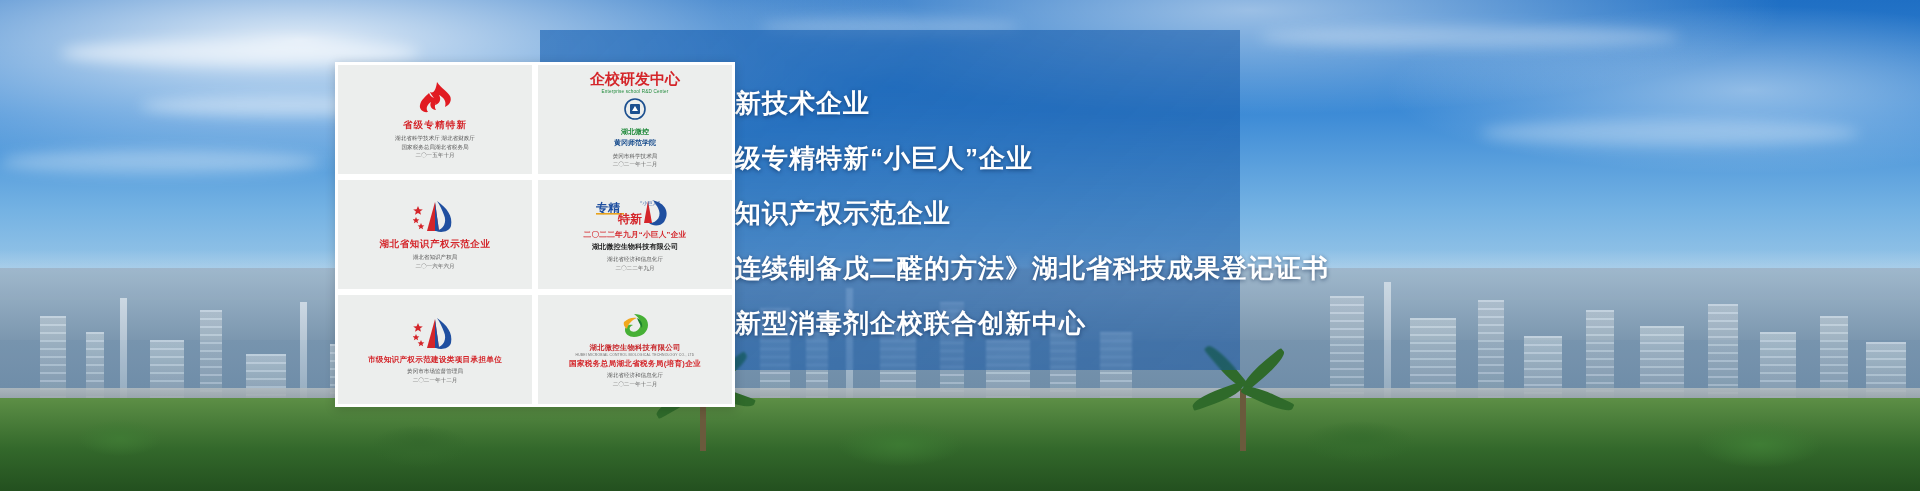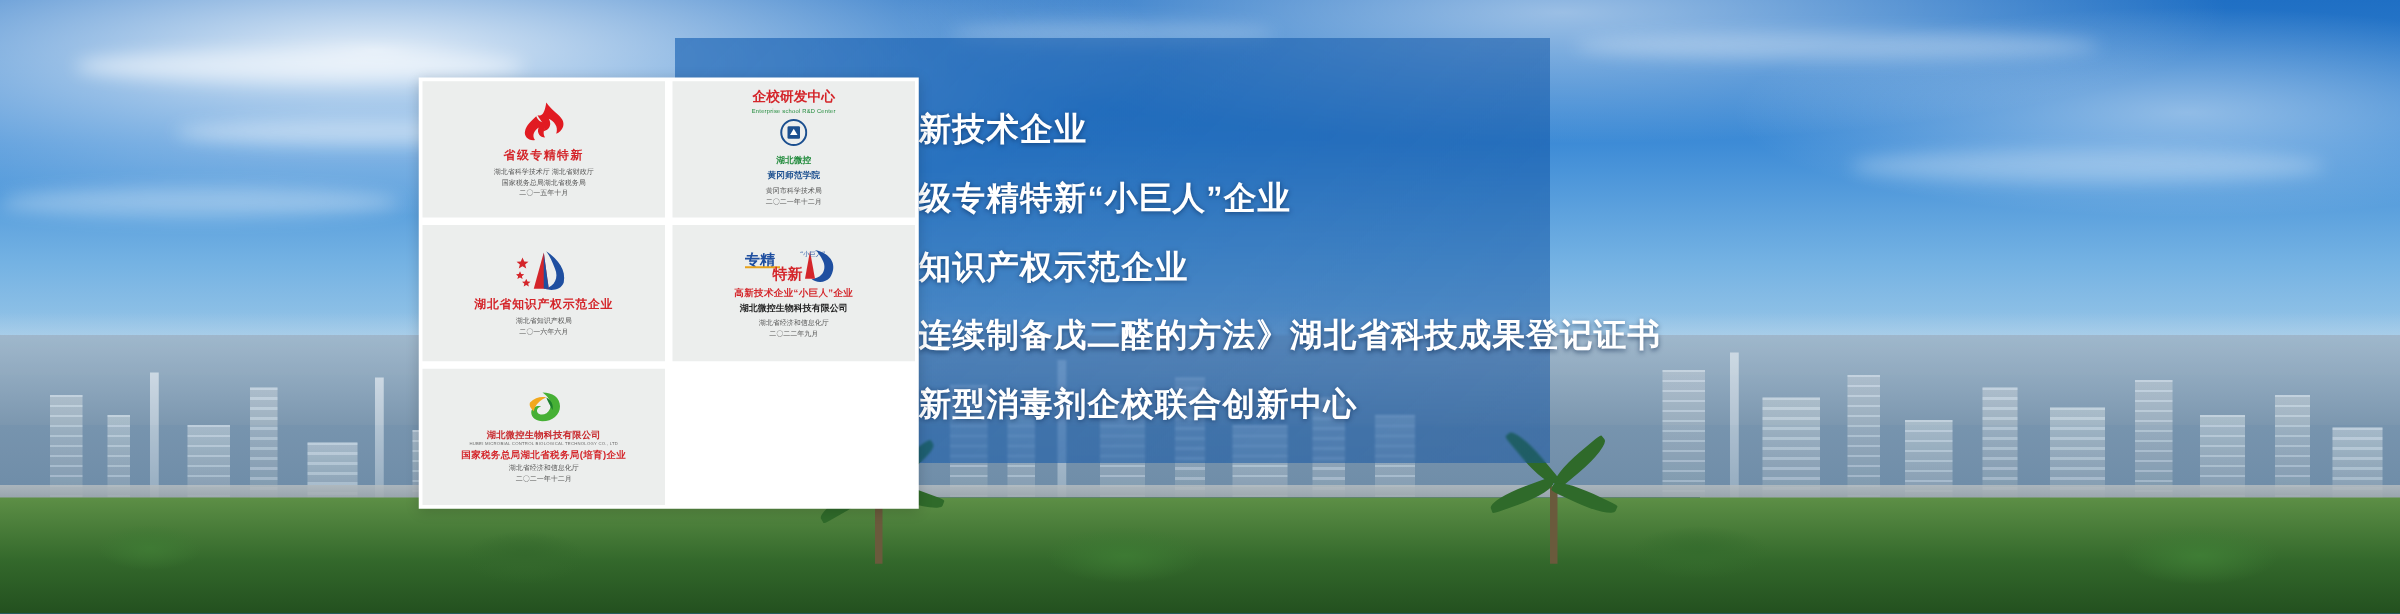--- a/index.html
+++ b/index.html
@@ -217,21 +217,21 @@
       </div>
       <div class="cert-title">省级专精特新</div>
       <div class="cert-sub2">
         <span>湖北省科学技术厅 湖北省财政厅</span><br>
         <span>国家税务总局湖北省税务局</span><br>
         <span>二〇一五年十月</span>
       </div>
     </div>
 
     <div class="cert">
-      <div class="cert-title" style="font-size:11px;letter-spacing:0;">企校研发中心</div>
+      <div class="cert-title" style="font-size:15px;letter-spacing:0;">企校研发中心</div>
       <div class="cert-en" style="color:#1f8a3a;margin-bottom:2px;">Enterprise school R&amp;D Center</div>
       <div class="cert-logo" style="height:26px;">
         <svg class="lg" width="22" height="22" viewBox="0 0 22 22" aria-hidden="true">
           <circle cx="11" cy="11" r="10" fill="none" stroke="#1b4f8f" stroke-width="1.6"></circle>
           <rect x="6" y="6" width="10" height="10" rx="1" fill="#1b4f8f"></rect>
           <path d="M8 13 L11 8 L14 13 Z" fill="#fff"></path>
         </svg>
       </div>
       <div class="cert-sub" style="color:#1f8a3a;font-size:7px;">湖北微控</div>
       <div class="cert-sub" style="color:#1b4f8f;font-size:7px;margin-top:1px;">黄冈师范学院</div>
@@ -265,28 +265,47 @@
       <div class="cert-logo" style="height:32px;">
         <svg class="lg" width="78" height="30" viewBox="0 0 78 30" aria-hidden="true">
           <text x="0" y="15" font-size="12" font-weight="bold" fill="#1F4FA0" font-family="DejaVu Sans, sans-serif">专精</text>
           <rect x="0" y="16" width="28" height="1.6" fill="#E8A21B"></rect>
           <text x="22" y="26" font-size="12" font-weight="bold" fill="#D4252A" font-family="DejaVu Sans, sans-serif">特新</text>
           <path d="M56 3 C70 6,74 16,68 25 C64 30,56 29,53 26 C62 26,66 18,62 11 C60 7,58 4,56 3Z" fill="#1F4FA0"></path>
           <path d="M52 4 L56 26 L48 26 Z" fill="#D4252A"></path>
           <text x="44" y="8" font-size="5" fill="#1F4FA0" font-family="DejaVu Sans, sans-serif">“小巨人”</text>
         </svg>
       </div>
-      <div class="cert-title small">高新技术企业“小巨人”企业</div>
+      <div class="cert-title small">二〇二二年九月“小巨人”企业</div>
       <div class="cert-sub" style="color:#1f1f1f;font-size:7.2px;margin-top:2px;">湖北微控生物科技有限公司</div>
       <div class="cert-sub2">
         <span>湖北省经济和信息化厅</span><br>
         <span>二〇二二年九月</span>
       </div>
     </div>
 
+    <div class="cert">
+      <div class="cert-logo">
+        <svg class="lg" width="44" height="34" viewBox="0 0 44 34" aria-hidden="true">
+          <path d="M24 1 C34 8,40 16,38 26 C36 32,28 33,23 31 C31 29,34 22,31 15 C29 10,27 5,24 1Z" fill="#1F4FA0"></path>
+          <path d="M22 2 L26 31 L14 31 Z" fill="#D4252A"></path>
+          <path d="M22 2 L26 31 L22 31 Z" fill="#1F4FA0"></path>
+          <g fill="#D4252A">
+            <polygon points="5,6 6.4,9.2 9.8,9.4 7.1,11.5 8,14.8 5,12.9 2,14.8 2.9,11.5 0.2,9.4 3.6,9.2"></polygon>
+            <polygon points="3,17 4,19.2 6.4,19.4 4.5,20.9 5.1,23.2 3,21.9 0.9,23.2 1.5,20.9 -0.4,19.4 2,19.2"></polygon>
+            <polygon points="8,23 9,25.2 11.4,25.4 9.5,26.9 10.1,29.2 8,27.9 5.9,29.2 6.5,26.9 4.6,25.4 7,25.2"></polygon>
+          </g>
+        </svg>
+      </div>
+      <div class="cert-title small">市级知识产权示范建设类项目承担单位</div>
+      <div class="cert-sub2">
+        <span>黄冈市市场监督管理局</span><br>
+        <span>二〇二一年十二月</span>
+      </div>
+    </div>
 
     <div class="cert">
       <div class="cert-logo" style="height:30px;">
         <svg class="lg" width="30" height="28" viewBox="0 0 30 28" aria-hidden="true">
           <path d="M14 2 C22 2,28 6,28 13 C28 20,22 25,14 25 C9 25,5 22,5 18 C5 14,9 12,13 13 C10 14,9 16,10 18 C12 21,18 20,20 15 C22 9,18 5,14 2Z" fill="#46B035"></path>
           <path d="M4 10 C8 6,13 5,17 6 C12 8,8 12,7 17 C5 15,3 13,4 10Z" fill="#F2A81D"></path>
           <path d="M17 6 C21 8,23 12,22 16 C20 12,18 9,17 6Z" fill="#1B7F2C"></path>
         </svg>
       </div>
       <div class="green-co">湖北微控生物科技有限公司</div>

